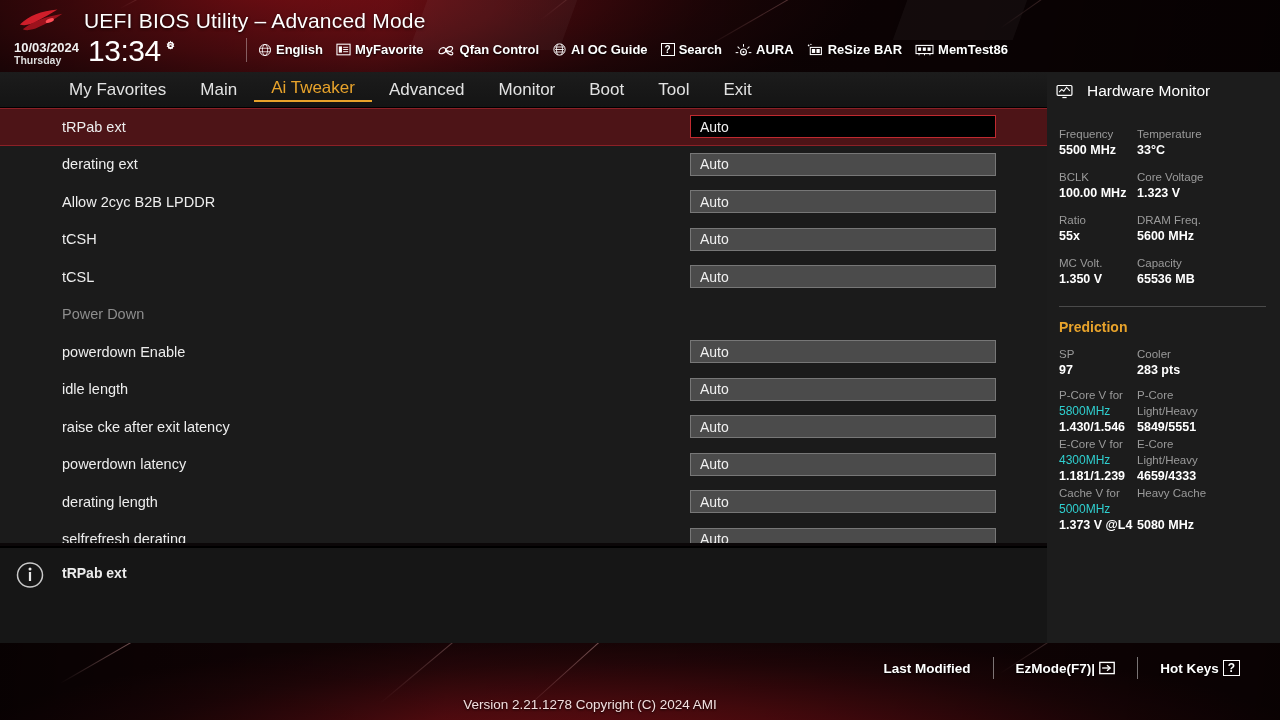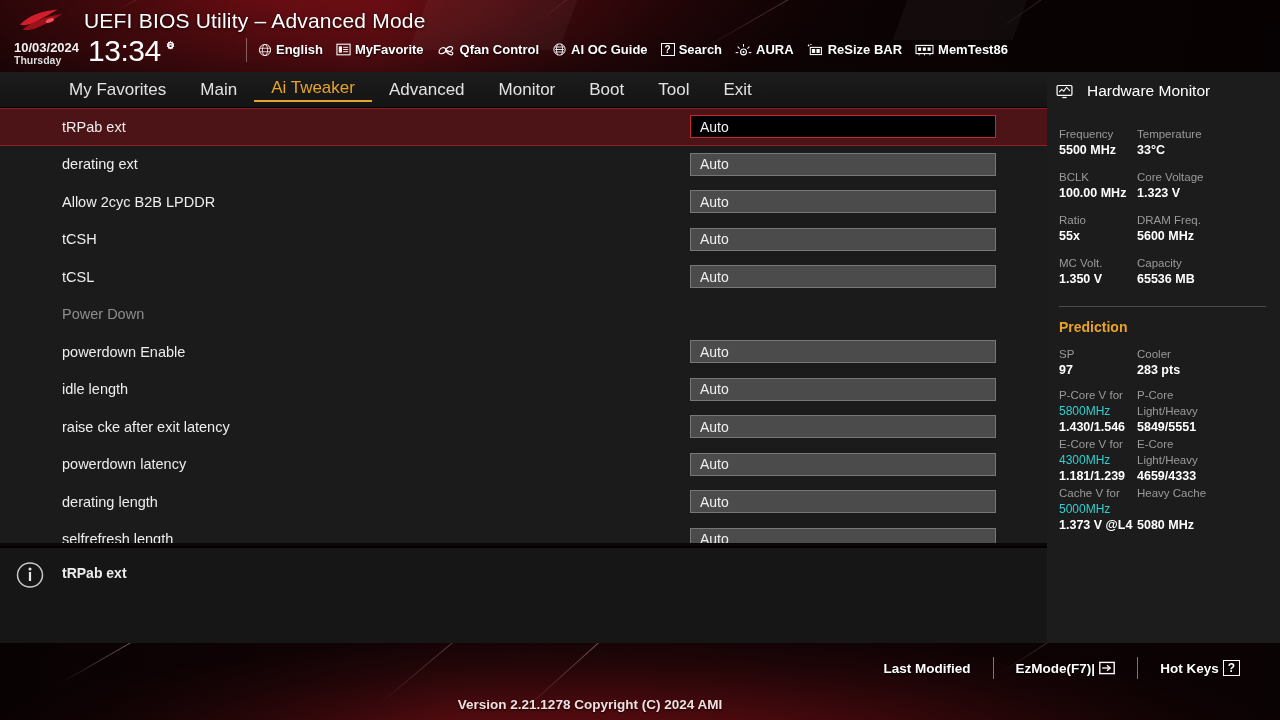--- a/index.html
+++ b/index.html
@@ -108,21 +108,21 @@
       radial-gradient(ellipse 700px 130px at 640px 120px, #8e1118 0%, #5a0c11 45%, #2a070a 78%, #170406 100%),
       linear-gradient(180deg, #1a0406 0%, #4a0a0f 45%, #6b0e14 100%);
     overflow:hidden;
   }
   .ft-streak { position:absolute; background:linear-gradient(90deg, rgba(255,160,160,0) 0%, rgba(255,190,190,0.5) 50%, rgba(255,160,160,0) 100%); height:1px; transform-origin:left center; }
   .ft-links { position:absolute; right:18px; top:14px; display:flex; align-items:center; gap:0; }
   .ft-link { font-size:13.5px; font-weight:bold; color:#fff; padding:0 22px; display:flex; align-items:center; gap:4px; white-space:nowrap; cursor:pointer; text-shadow:0 1px 2px rgba(0,0,0,.9); }
   .ft-sep { width:1px; height:22px; background:rgba(255,255,255,.45); }
   .version {
     position:absolute; left:0; top:54px; width:1180px; text-align:center;
-    font-size:13.5px; font-weight:bold; color:#f2dede; text-shadow:0 1px 2px rgba(0,0,0,.8);
+    font-size:13.5px; font-weight:normal; color:#f2dede; text-shadow:0 1px 2px rgba(0,0,0,.8);
   }
 </style>
 </head>
 <body>
 
 <div class="header">
   <div class="hdr-block" style="left:420px;top:-10px;width:150px;height:60px;transform:skewX(-20deg);"></div>
   <div class="hdr-block" style="left:900px;top:0px;width:120px;height:40px;transform:skewX(-20deg);"></div>
   <div class="hdr-streak" style="left:540px;top:20px;width:300px;transform:rotate(-38deg);"></div>
   <div class="hdr-streak" style="left:700px;top:50px;width:420px;transform:rotate(-30deg);"></div>
@@ -278,21 +278,21 @@
     </div>
     <div class="row">
       <div class="row-label">powerdown latency</div>
       <div class="field">Auto</div>
     </div>
     <div class="row">
       <div class="row-label">derating length</div>
       <div class="field">Auto</div>
     </div>
     <div class="row">
-      <div class="row-label">selfrefresh length</div>
+      <div class="row-label">selfrefresh derating</div>
       <div class="field">Auto</div>
     </div>
   </div>
 <div class="scroll-track">
   
 </div>
 
 <div class="infobar">
   <svg class="info-ico" width="28" height="28" viewBox="0 0 28 28">
     <ellipse cx="14" cy="14" rx="12.5" ry="12" fill="none" stroke="#c9c9c9" stroke-width="1.5"></ellipse>

